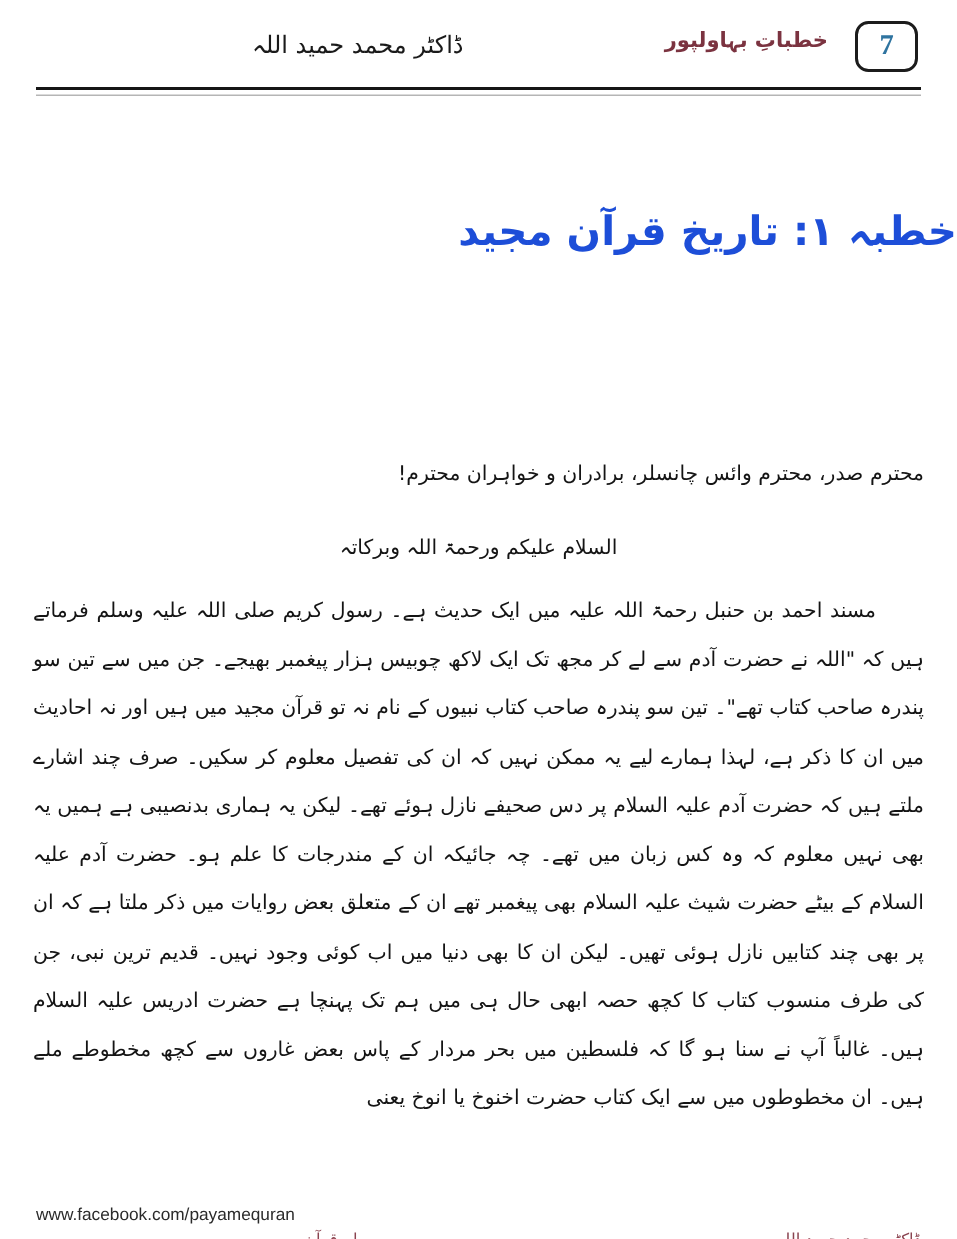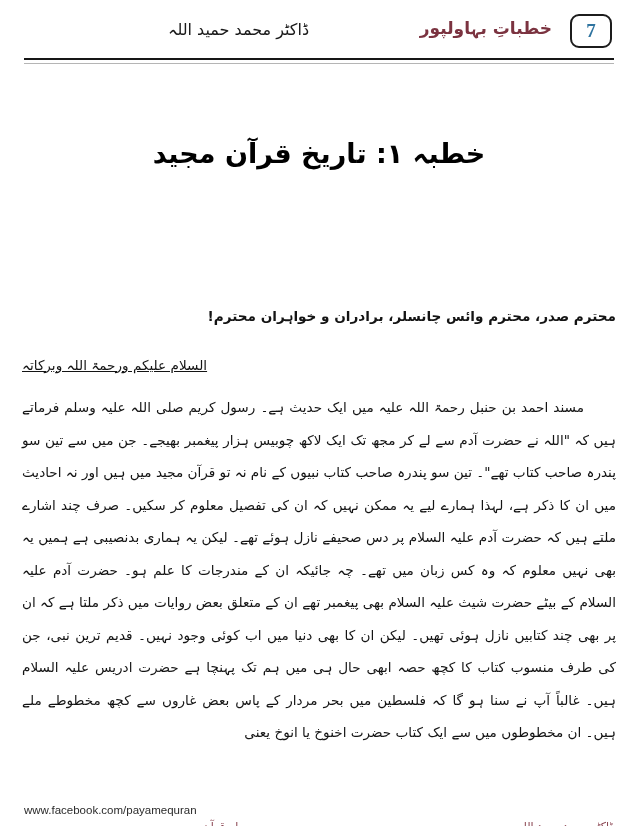--- a/index.html
+++ b/index.html
@@ -35,67 +35,66 @@
     color: #2f74a0;
     font-weight: bold;
     font-size: 19px;
     font-family: "Liberation Serif", serif;
   }
   .book-title {
     position: absolute;
     top: 18px; right: 86px;
     color: #7b3340;
     font-weight: bold;
-    font-size: 17px;
+    font-size: 14px;
     white-space: nowrap;
   }
   .author-name {
     position: absolute;
     top: 20px; left: 168px;
     color: #1a1a1a;
     font-size: 16px;
     white-space: nowrap;
   }
   .header-rule {
     position: absolute;
     top: 58px; left: 24px; right: 24px;
     height: 3px;
     border-top: 2.5px solid #161616;
     border-bottom: 1px solid #b5b5b5;
   }
   
   .khutba-title {
     position: absolute;
     top: 138px; left: 0; right: 0;
-    text-align: center;
-    color: #000000;
+    text-align: right;
+    color: #1d4ed8;
     font-size: 27px;
     font-weight: bold;
     margin: 0;
     letter-spacing: 0.5px;
   }
   
   .body-text {
     position: absolute;
     top: 300px; left: 22px; right: 22px;
     direction: rtl;
     color: #141414;
     font-size: 13.6px;
     line-height: 32.5px;
     text-align: justify;
   }
   .salutation {
     margin: 0 0 16px 0;
     text-align: right;
-    font-weight: 700;
+    font-weight: 400;
   }
   .salaam {
     margin: 0 0 10px 0;
-    text-align: left;
-    text-decoration: underline;
+    text-align: center;
   }
   .para {
     margin: 0 0 14px 0;
     text-indent: 32px;
   }
   
   .footer {
     position: absolute;
     bottom: 6px; left: 24px; right: 24px;
     height: 20px;

